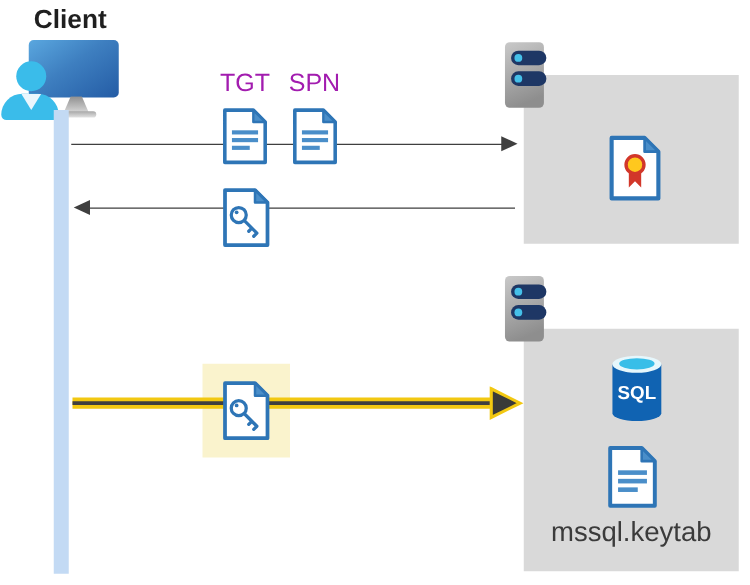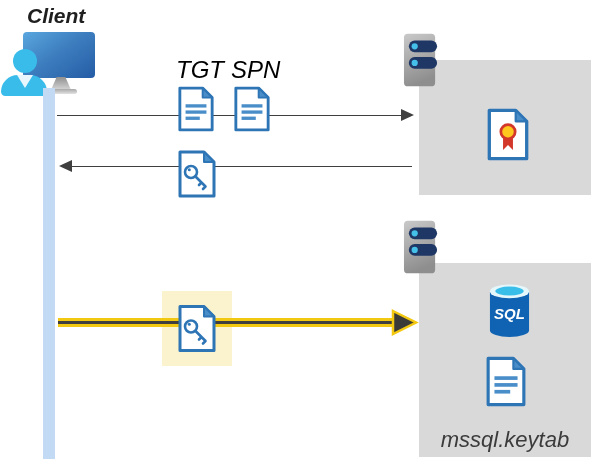--- a/index.html
+++ b/index.html
@@ -1,22 +1,22 @@
 <!DOCTYPE html>
 <html><head>
 <meta charset="utf-8">
 <style>
   html,body{margin:0;padding:0;background:#ffffff;}
   #canvas{
     position:relative;width:600px;height:468px;background:#ffffff;
-    font-family:"Liberation Sans", sans-serif;overflow:hidden;font-style:italic;
+    font-family:"Liberation Sans", sans-serif;overflow:hidden;
   }
   .abs{position:absolute;}
   .label{color:#1f1f1f;font-weight:bold;font-size:21px;line-height:25px;}
-  .small-label{color:#000000;font-weight:normal;font-size:24px;}
+  .small-label{color:#a21caf;font-weight:normal;font-size:20px;}
 
   
   .monitor{left:23px;top:32px;width:72px;height:46px;border-radius:4px;
     background:linear-gradient(145deg,#5aa7df 0%,#3e7fc0 45%,#245ca5 100%);}
   .stand-neck{left:51px;top:77px;width:20px;height:13px;
     clip-path:polygon(28% 0,72% 0,100% 100%,0 100%);
     background:linear-gradient(#8f8f8f,#d6d6d6);}
   .stand-base{left:45px;top:89px;width:32px;height:5px;border-radius:3px;
     background:linear-gradient(#a8a8a8,#e2e2e2);}
   .person-head{left:13px;top:49px;width:24px;height:24px;border-radius:50%;background:#3abcea;}
@@ -36,21 +36,21 @@
     border-bottom:6.5px solid transparent;border-right:13px solid #3f3f3f;}
 
   
   .zone{background:#d9d9d9;}
 
   
   .highlight{left:162px;top:291px;width:70px;height:75px;background:#faf3cd;}
   .yline{left:58px;top:318px;width:336px;height:9px;background:#f2c811;}
   .yline::after{content:'';position:absolute;left:0;right:0;top:3px;height:3px;background:#3f3f3f;}
 
-  .keytab-text{color:#3b3b3b;font-size:22px;font-weight:normal;text-align:center;margin-top:14px;}
+  .keytab-text{color:#3b3b3b;font-size:22px;font-weight:normal;text-align:center;}
   svg.icon{display:block;}
 </style>
 </head>
 <body>
 
 <div id="canvas">
 
   <svg width="0" height="0" style="position:absolute">
     <defs>
       <linearGradient id="srvGrad" x1="0" y1="0" x2="0.25" y2="1">

